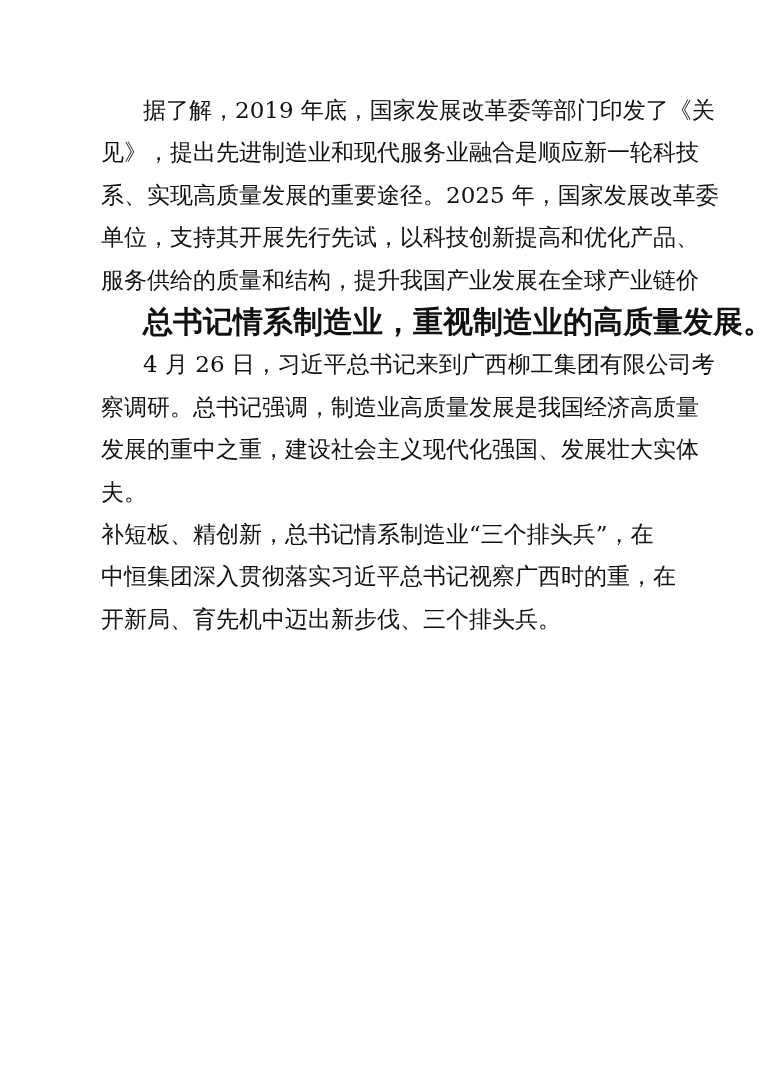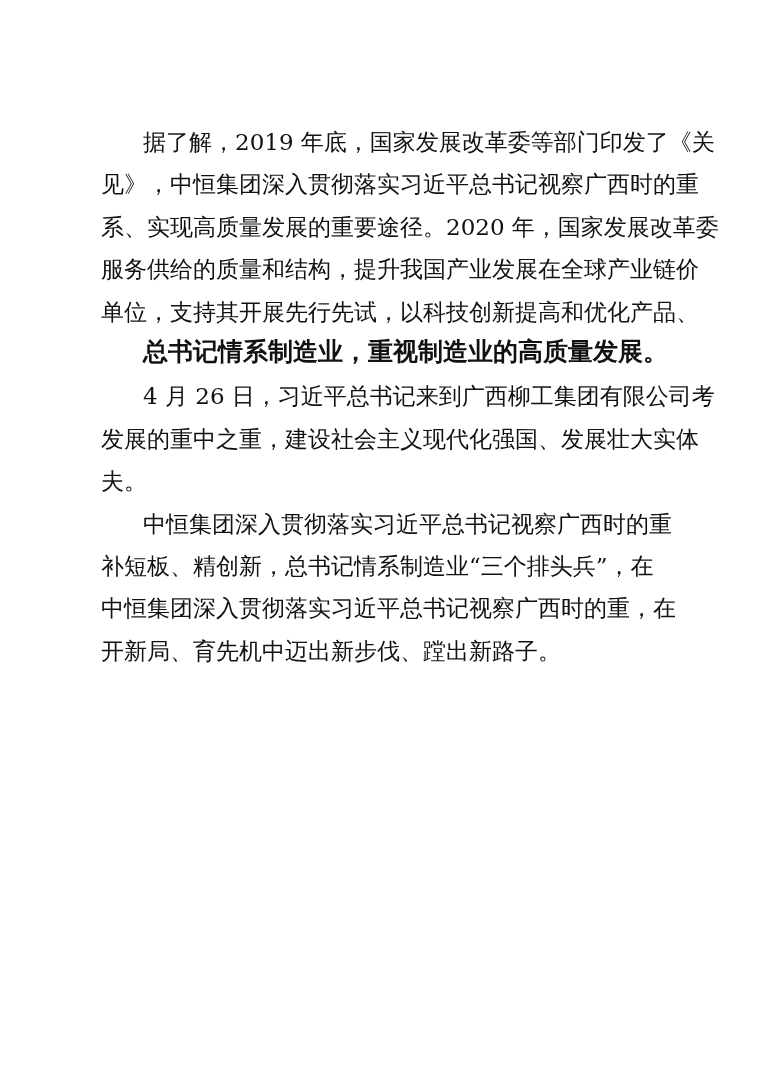--- a/index.html
+++ b/index.html
@@ -19,46 +19,45 @@
     position: absolute;
     left: 101px;
     top: 89px;
     width: 606px;
     color: #111111;
     font-size: 23px;
     line-height: 42.4px;
     letter-spacing: 0;
     text-align: left;
     white-space: nowrap;
-    margin-top: 32px;
   }
   .line {
     height: 42.4px;
   }
   .line.first {
     padding-left: 42px;
   }
   .line.heading {
     font-weight: 700;
-    font-family: Liberation Mono, monospace;
-    font-size: 25px;
+    font-family: Liberation Serif, serif;
+    font-size: 30px;
   }
 </style>
 </head>
 <body>
 
 <div class="page">
   <div class="textblock" id="textblock">
       <div class="line first">据了解，2019 年底，国家发展改革委等部门印发了《关</div>
-      <div class="line">见》，中恒集团深入贯彻落实习近平总书记视察广西时的重</div>
-      <div class="line">系、实现高质量发展的重要途径。2020 年，国家发展改革委</div>
+      <div class="line">见》，提出先进制造业和现代服务业融合是顺应新一轮科技</div>
+      <div class="line">系、实现高质量发展的重要途径。2025 年，国家发展改革委</div>
+      <div class="line">单位，支持其开展先行先试，以科技创新提高和优化产品、</div>
       <div class="line">服务供给的质量和结构，提升我国产业发展在全球产业链价</div>
-      <div class="line">单位，支持其开展先行先试，以科技创新提高和优化产品、</div>
       <div class="line heading first">总书记情系制造业，重视制造业的高质量发展。</div>
       <div class="line first">4 月 26 日，习近平总书记来到广西柳工集团有限公司考</div>
+      <div class="line">察调研。总书记强调，制造业高质量发展是我国经济高质量</div>
       <div class="line">发展的重中之重，建设社会主义现代化强国、发展壮大实体</div>
       <div class="line">夫。</div>
-      <div class="line first">中恒集团深入贯彻落实习近平总书记视察广西时的重</div>
       <div class="line">补短板、精创新，总书记情系制造业“三个排头兵”，在</div>
       <div class="line">中恒集团深入贯彻落实习近平总书记视察广西时的重，在</div>
-      <div class="line">开新局、育先机中迈出新步伐、蹚出新路子。</div>
+      <div class="line">开新局、育先机中迈出新步伐、三个排头兵。</div>
     </div>
 </div>
 
 </body></html>

